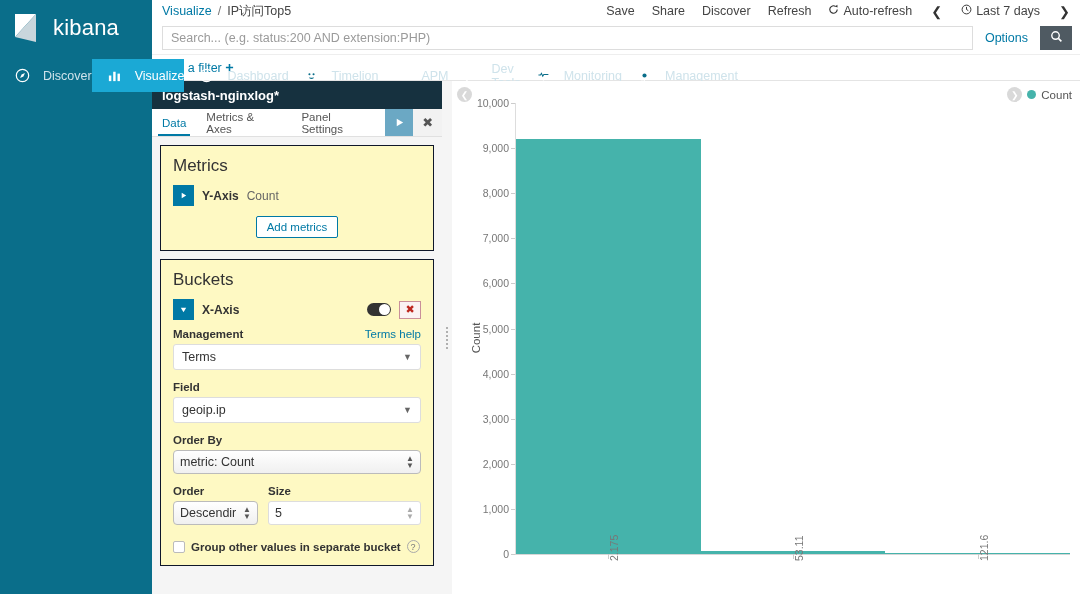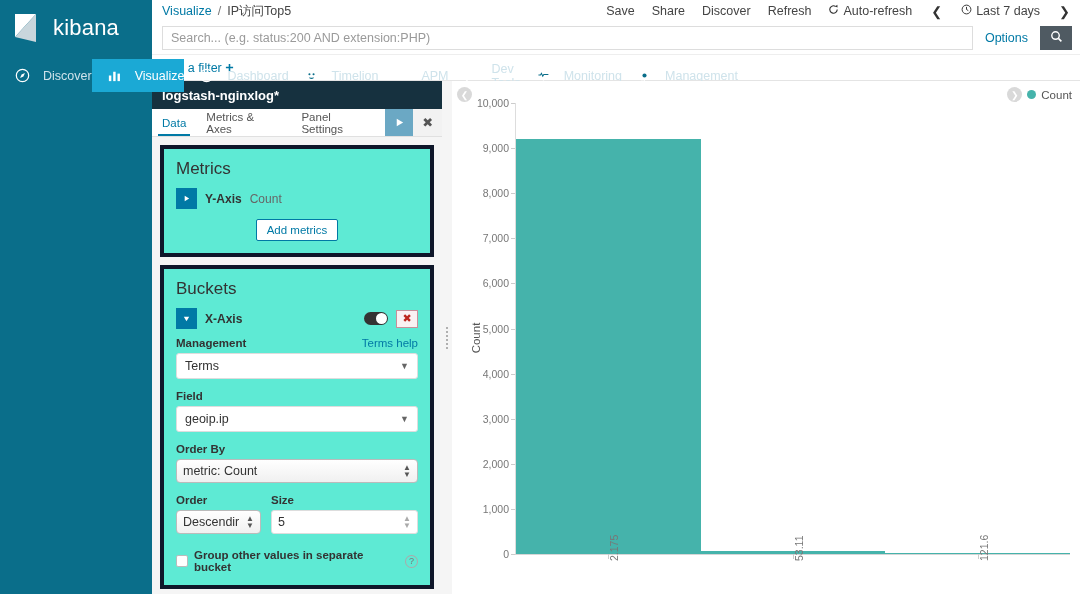--- a/index.html
+++ b/index.html
@@ -111,21 +111,21 @@
     width: 29px; background: #6ba8c4; color: #fff; display: flex;
     align-items: center; justify-content: center; cursor: pointer;
   }
   .close-btn {
     width: 29px; background: #f2f2f2; color: #555; display: flex;
     align-items: center; justify-content: center; cursor: pointer; font-size: 13px;
   }
 
   .editor-body { flex: 1 1 auto; overflow: hidden; padding: 0; }
   .card {
-    background: #5eead4; margin: 8px 8px 0 8px; border: 4px solid #0f172a;
+    background: #fef9c3; margin: 8px 8px 0 8px; border: 1px solid #0f172a;
     padding: 10px 12px 12px 12px;
   }
   .card h2 { font-size: 17px; font-weight: 400; color: #333; margin-bottom: 9px; }
   .agg-row { display: flex; align-items: center; gap: 8px; margin-bottom: 6px; }
   .sq-btn {
     width: 21px; height: 21px; background: #0079a5; color: #fff;
     display: flex; align-items: center; justify-content: center; cursor: pointer;
     font-size: 9px; flex: 0 0 21px;
   }
   .agg-label { font-size: 12px; font-weight: bold; color: #333; }

